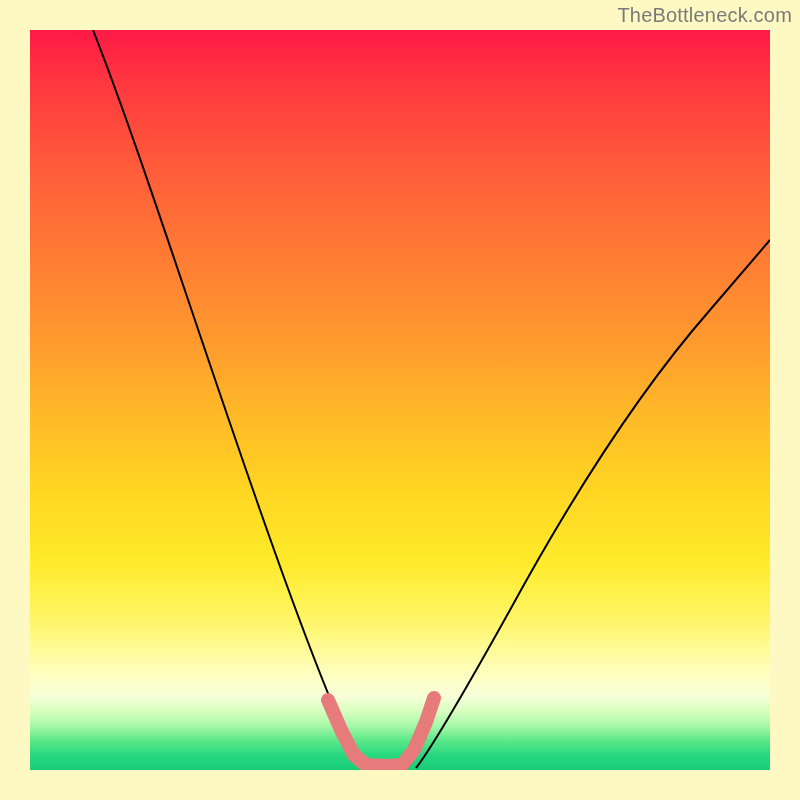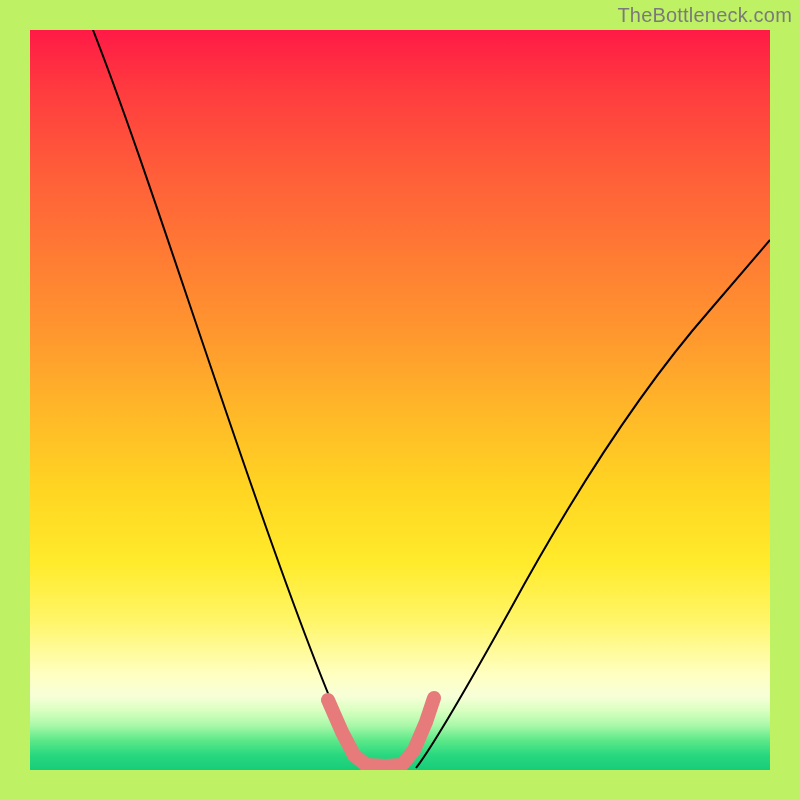--- a/index.html
+++ b/index.html
@@ -10,21 +10,21 @@
     background: #000;
     overflow: hidden;
     font-family: Arial, Helvetica, sans-serif;
   }
   .frame {
     position: absolute;
     top: 0;
     left: 0;
     width: 800px;
     height: 800px;
-    background: #bef264;
+    background: #fef9c3;
   }
   .plot-area {
     position: absolute;
     top: 30px;
     left: 30px;
     width: 740px;
     height: 740px;
     
     background: linear-gradient(to bottom,
       #ff1a46 0%,

